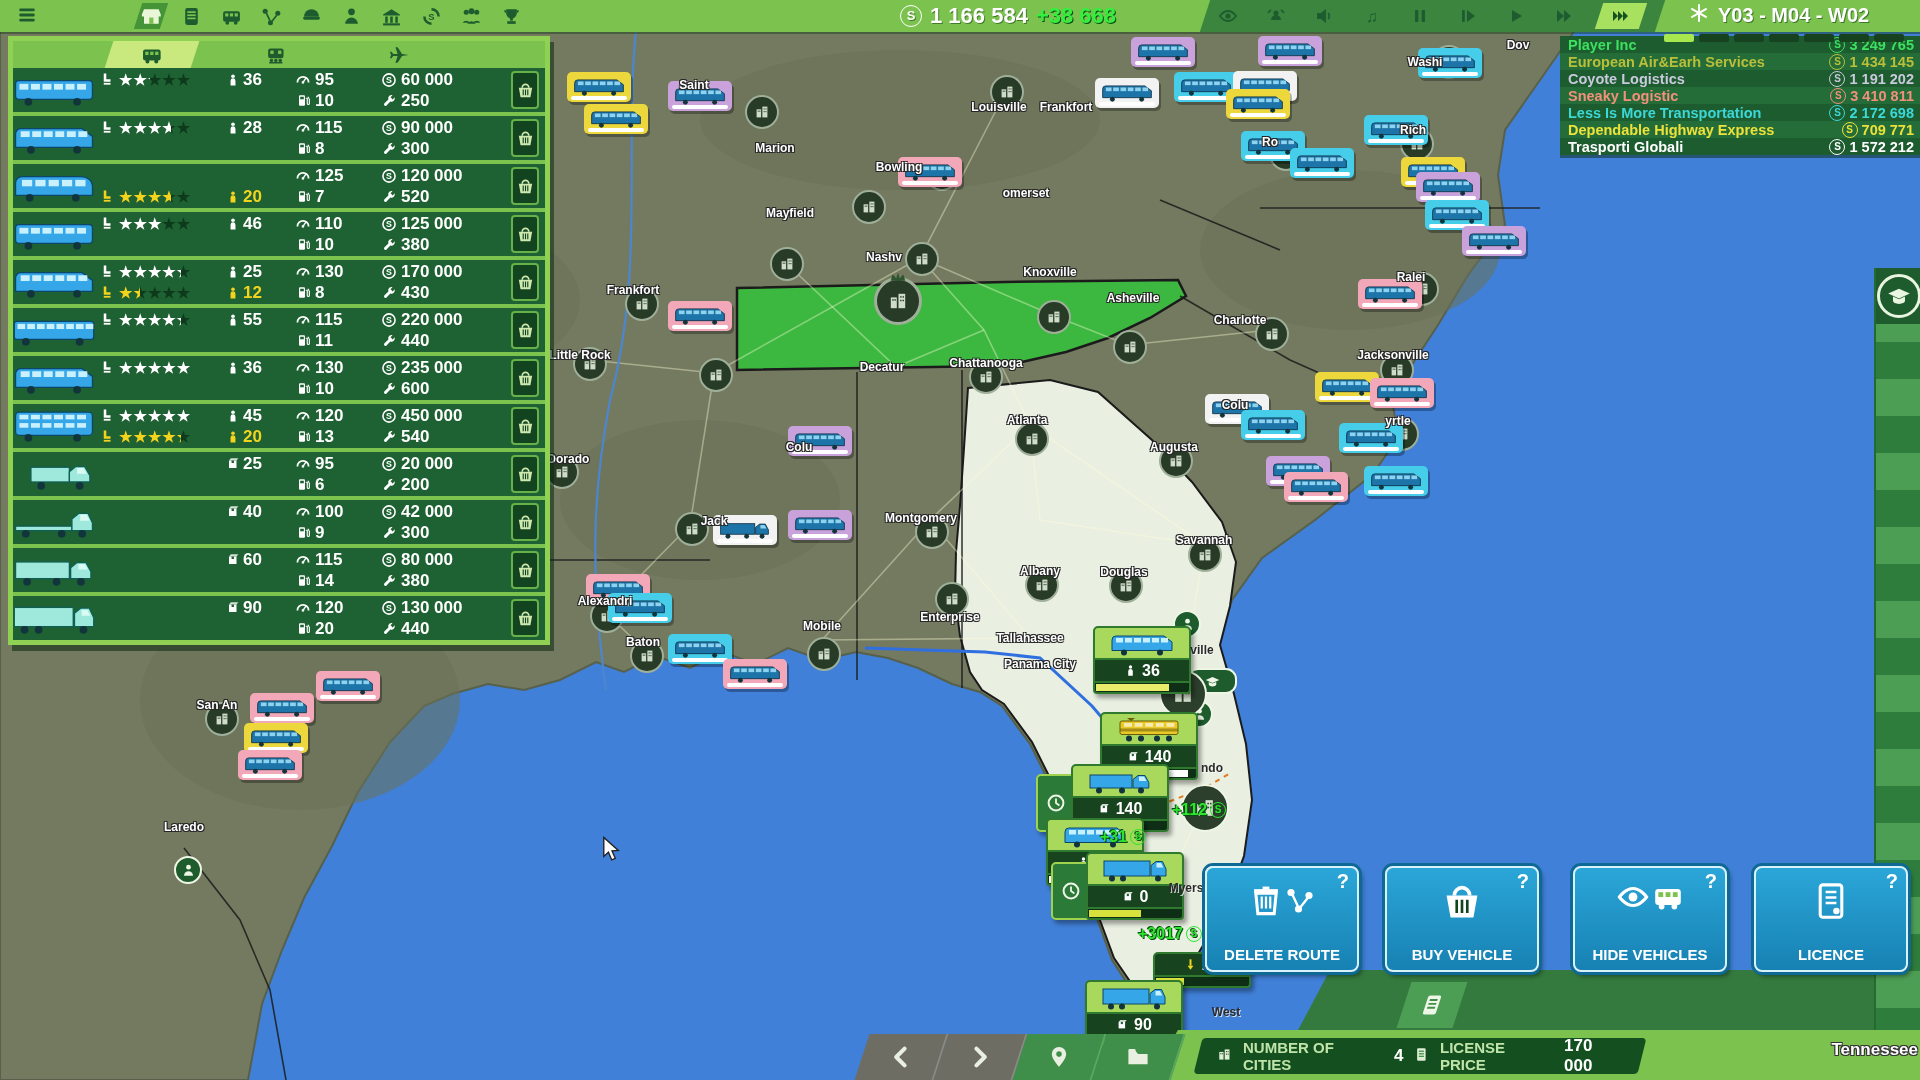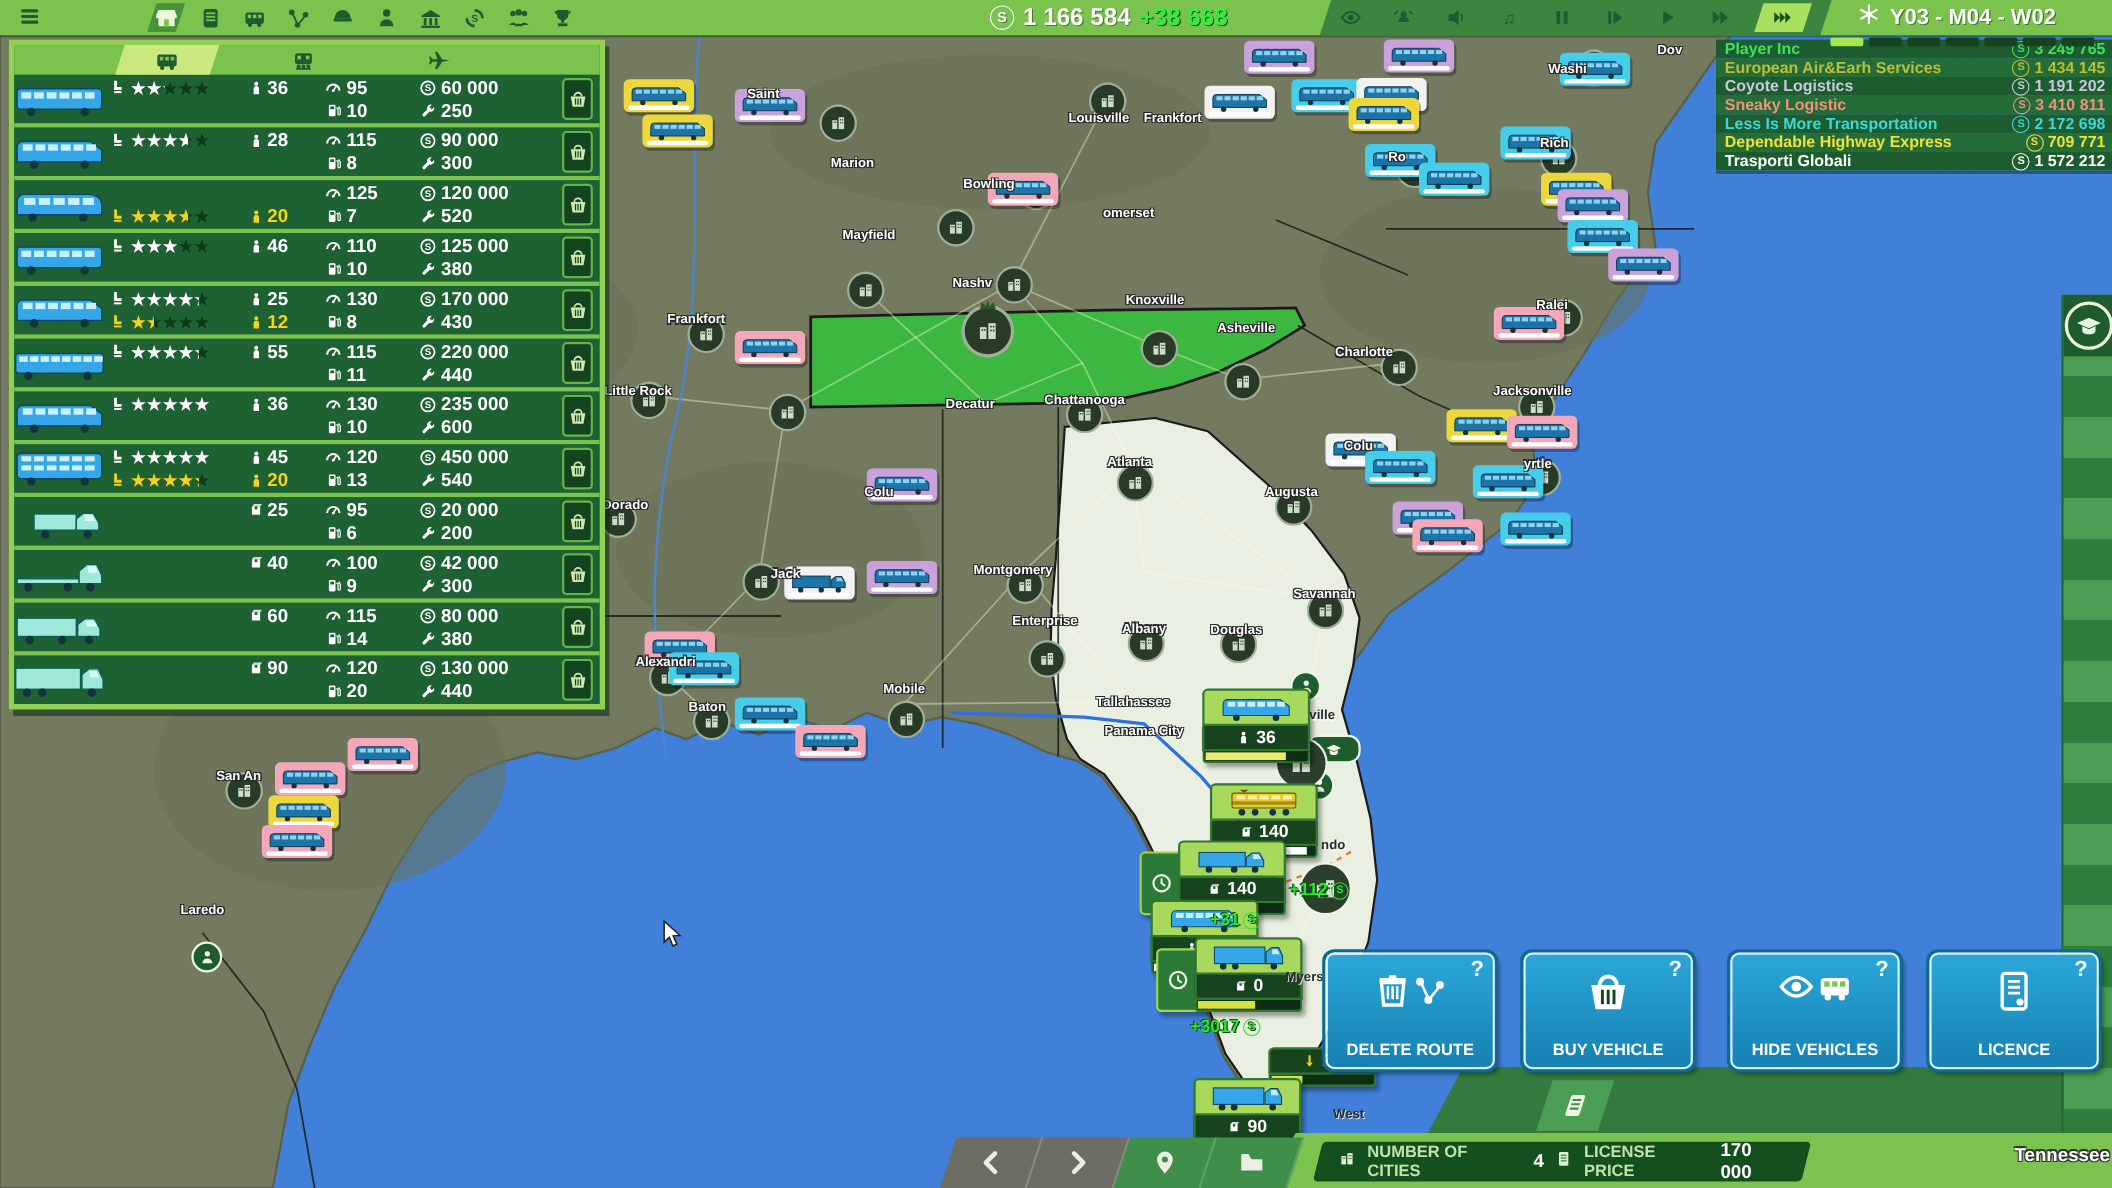--- a/index.html
+++ b/index.html
@@ -1419,21 +1419,21 @@
             <path d="M4 6l2.5-3H16.5L14 6z" opacity=".8"></path>
             <rect x="7.4" y="6" width="3.2" height="3.4" fill="#1e6132"></rect>
           </svg>
           <span>90</span>
         </div>
         <div class="bprog">
           <i style="width:45%;background:#d8e23c"></i>
         </div>
       </div>
     </div>
-    <div class="fmoney" style="left: 1082px; top: 905px;">
+    <div class="fmoney" style="left: 1138px; top: 905px;">
       <span>+3017</span>
       <span class="coin" style="color:#2ee52e">S</span>
     </div>
     <div class="fmoney" style="left: 1172px; top: 781px;">
       <span>+112</span>
       <span class="coin" style="color:#2ee52e">S</span>
     </div>
     <div class="fmoney" style="left: 1100px; top: 808px;">
       <span>+31</span>
       <span class="coin" style="color:#2ee52e">S</span>
@@ -1463,21 +1463,21 @@
     <div class="cl" style="left: 1235px; top: 405px;">Colu</div>
     <div class="cl" style="left: 1027px; top: 420px;">Atlanta</div>
     <div class="cl" style="left: 1174px; top: 447px;">Augusta</div>
     <div class="cl" style="left: 799px; top: 447px;">Colu</div>
     <div class="cl" style="left: 561px; top: 459px;">El Dorado</div>
     <div class="cl" style="left: 921px; top: 518px;">Montgomery</div>
     <div class="cl" style="left: 714px; top: 521px;">Jack</div>
     <div class="cl" style="left: 1204px; top: 540px;">Savannah</div>
     <div class="cl" style="left: 1040px; top: 571px;">Albany</div>
     <div class="cl" style="left: 1124px; top: 572px;">Douglas</div>
-    <div class="cl" style="left: 950px; top: 564px;">Enterprise</div>
+    <div class="cl" style="left: 950px; top: 617px;">Enterprise</div>
     <div class="cl" style="left: 605px; top: 601px;">Alexandri</div>
     <div class="cl" style="left: 822px; top: 626px;">Mobile</div>
     <div class="cl" style="left: 1030px; top: 638px;">Tallahassee</div>
     <div class="cl" style="left: 643px; top: 642px;">Baton</div>
     <div class="cl" style="left: 1040px; top: 664px;">Panama City</div>
     <div class="cl dark" style="left: 1202px; top: 650px;">ville</div>
     <div class="cl dark" style="left: 1212px; top: 768px;">ndo</div>
     <div class="cl dark" style="left: 1186px; top: 888px;">Myers</div>
     <div class="cl dark" style="left: 1226px; top: 1012px;">West</div>
     <div class="cl" style="left: 184px; top: 827px;">Laredo</div>

